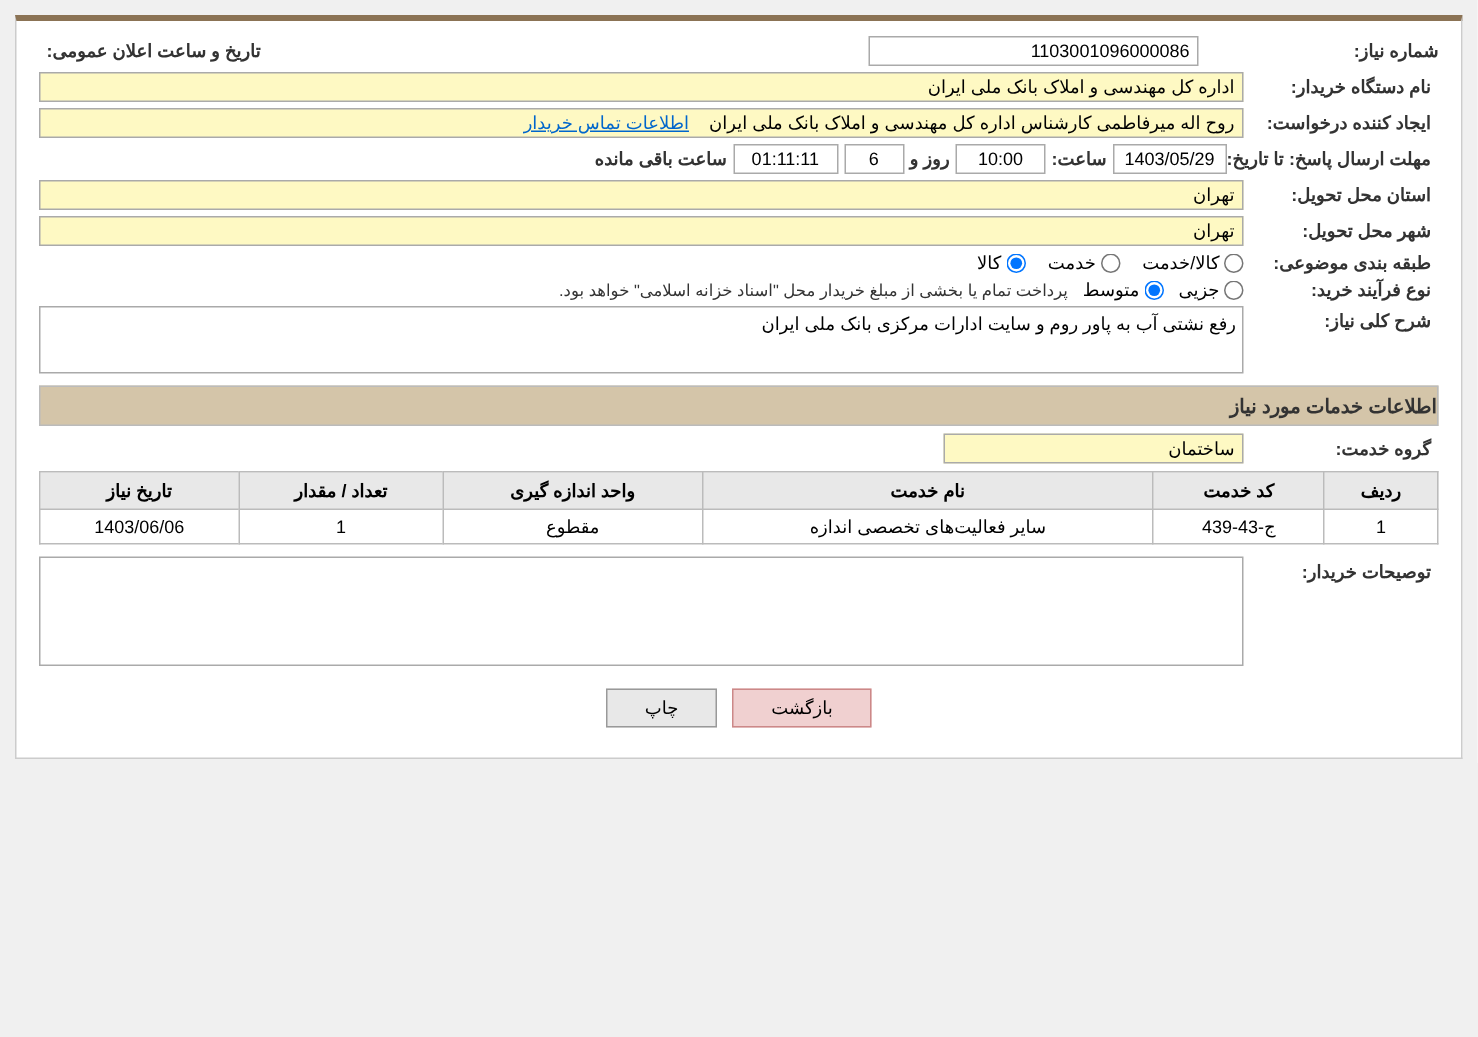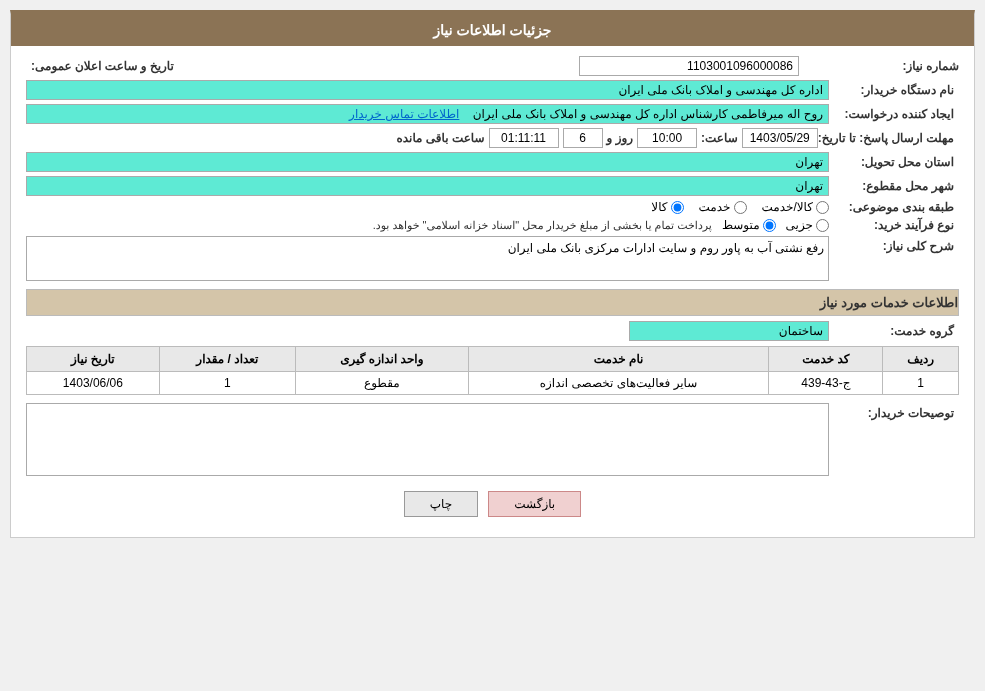--- a/index.html
+++ b/index.html
@@ -52,21 +52,21 @@
       text-align: right;
       padding-right: 5px;
       font-weight: bold;
       color: #333;
       white-space: nowrap;
     }
     .field-value {
       flex: 1;
       border: 1px solid #aaa;
       padding: 2px 5px;
-      background: #5eead4;
+      background: #fef9c3;
       min-height: 20px;
       text-align: right;
     }
     .link-text {
       color: #0066cc;
       text-decoration: underline;
       cursor: pointer;
     }
     .date-row {
       display: flex;
@@ -182,23 +182,20 @@
       min-height: 20px;
       text-align: center;
       width: 160px;
     }
   </style>
 </head>
 <body>
 
 <div class="page-container">
   <div class="main-box">
-    <div class="header-bar">
-      <span>جزئیات اطلاعات نیاز</span>
-    </div>
     <div class="content">
 
       <div class="announcement-row" style="margin-bottom:4px;">
         <span class="ann-label">شماره نیاز:</span>
         <span class="ann-value" style="max-width:220px;">1103001096000086</span>
         <span style="flex:1;"></span>
         <span class="ann-label" style="min-width:auto; padding-left:5px;">تاریخ و ساعت اعلان عمومی:</span>
       </div>
 
       <div class="form-row" style="margin-bottom:4px;">
@@ -227,21 +224,21 @@
           <span class="inline-label">ساعت باقی مانده</span>
         </div>
       </div>
 
       <div class="form-row" style="margin-bottom:4px;">
         <span class="field-label">استان محل تحویل:</span>
         <span class="field-value">تهران</span>
       </div>
 
       <div class="form-row" style="margin-bottom:4px;">
-        <span class="field-label">شهر محل مقطوع:</span>
+        <span class="field-label">شهر محل تحویل:</span>
         <span class="field-value">تهران</span>
       </div>
 
       <div class="form-row" style="margin-bottom:4px;">
         <span class="field-label">طبقه بندی موضوعی:</span>
         <div class="radio-group">
           <div class="radio-item">
             <input type="radio" name="category" style="">
             <span>کالا/خدمت</span>
           </div>

